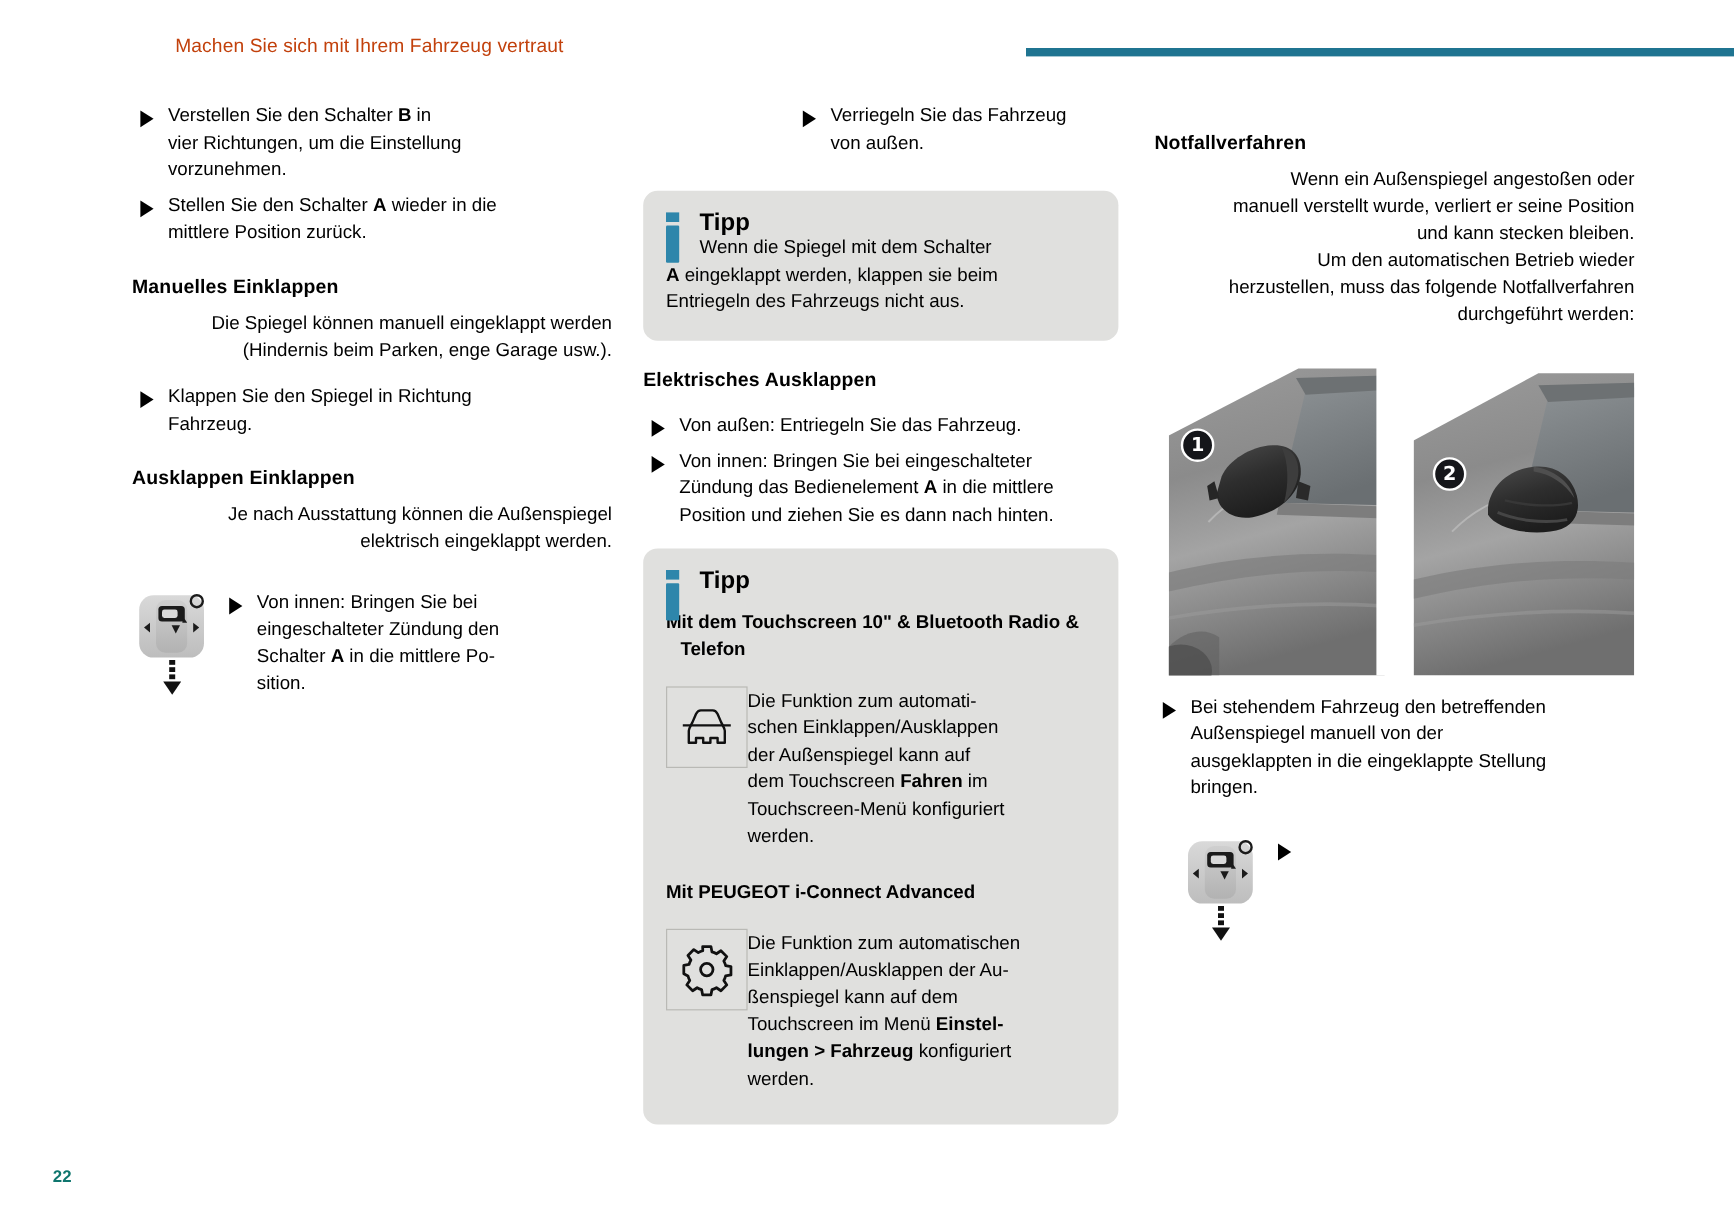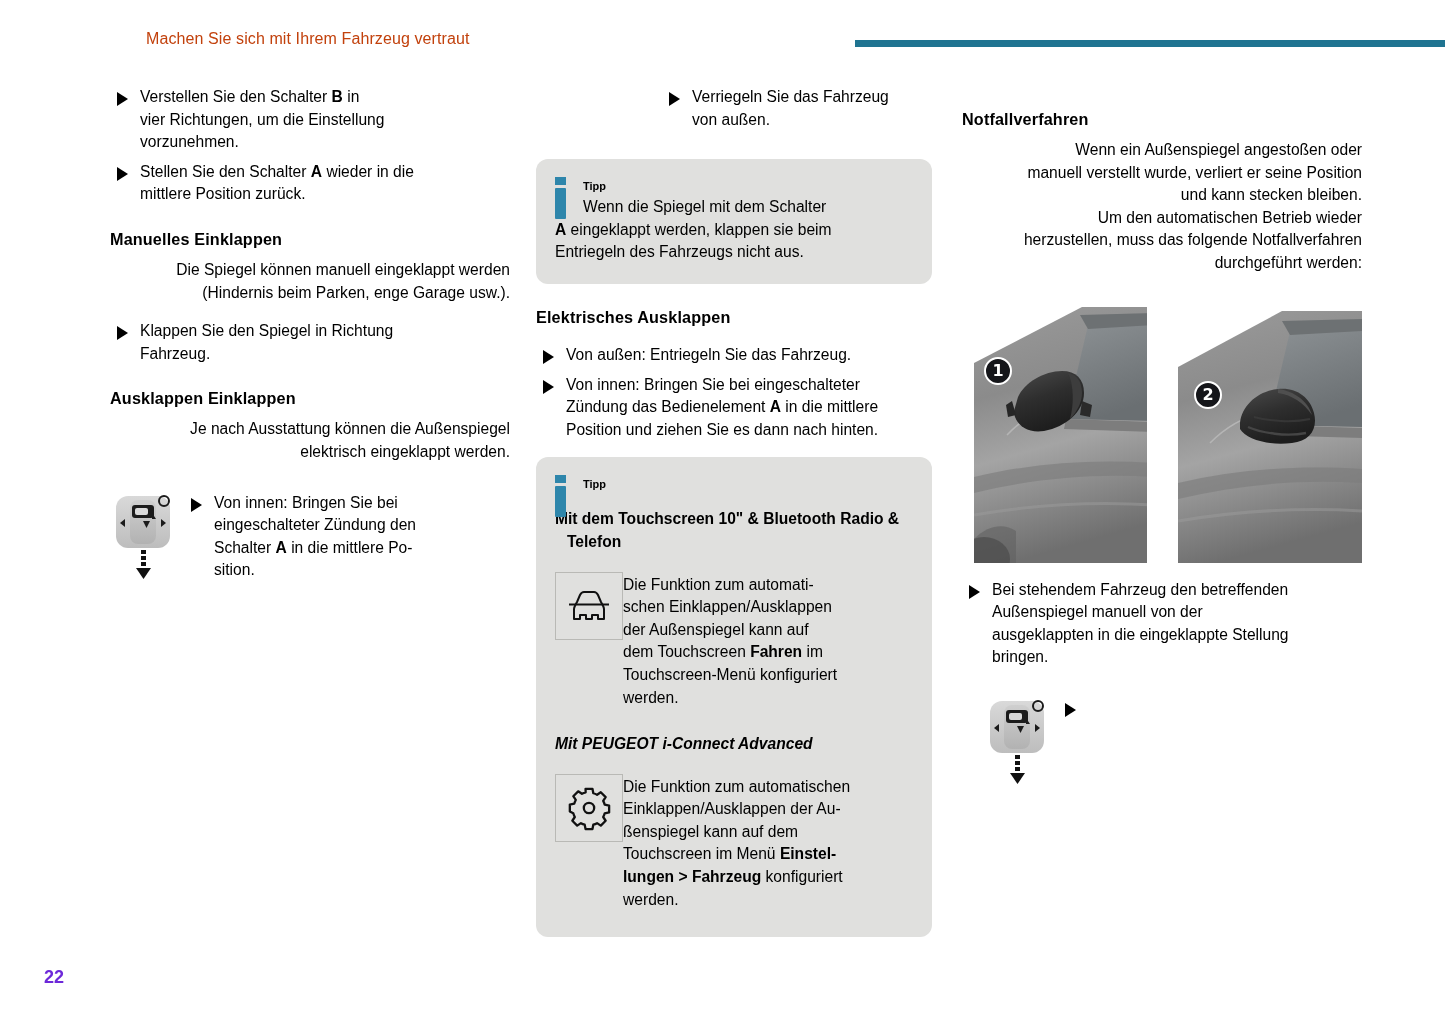--- a/index.html
+++ b/index.html
@@ -94,21 +94,21 @@
     border-radius: 12px;
     padding: 17px 19px 20px 19px;
     position: relative;
   }
   .tip-head {
     position: relative;
     padding-left: 28px;
     min-height: 22px;
   }
   .tip-title {
-    font-size: 11px;
+    font-size: 20px;
     font-weight: bold;
     line-height: 20px;
     margin-top: 32px;
   }
   .info-icon {
     position: absolute;
     left: 0; top: 1px;
     width: 11px; height: 42px;
   }
   .info-icon .dot {
@@ -193,23 +193,23 @@
     z-index: 5;
     font-family: "DejaVu Sans", sans-serif;
   }
   .badge-1 { left: 22px; top: 56px; }
   .badge-2 { left: 232px; top: 80px; }
 
   
   .page-number {
     position: absolute;
     left: 44px; bottom: 30px;
-    font-size: 18px;
+    font-size: 14px;
     font-weight: bold;
-    color: #6d28d9;
+    color: #0f766e;
   }
 </style>
 </head>
 <body>
 
 <div class="page-header">
   <div class="header-title">Machen Sie sich mit Ihrem Fahrzeug vertraut</div>
   <div class="header-rule"></div>
 </div>
 
@@ -336,21 +336,21 @@
             <path d="M9 32 L9 22 C9 20 10 19 12 15 L15 8 C16 6 17 5 19 5 L29 5 C31 5 32 6 33 8 L36 15 C38 19 39 20 39 22 L39 32 L33 32 L33 28 L27 28 L27 32 L21 32 L21 28 L15 28 L15 32 Z" fill="none" stroke="#111" stroke-width="2" stroke-linejoin="round"></path>
             <line x1="4" y1="17.5" x2="44" y2="17.5" stroke="#111" stroke-width="2"></line>
           </svg>
         </div>
         <div class="icon-text">
           Die Funktion zum automati-<br>schen Einklappen/Ausklappen<br>der Außenspiegel kann auf<br>dem Touchscreen <b>Fahren</b> im<br>Touchscreen-Menü konfiguriert<br>werden.
         </div>
       </div>
 
       <div style="height:24px;"></div>
-      <p class="tip-subhead" style="padding-left:12px;text-indent:-12px;font-style:italic;">Mit PEUGEOT i-Connect Advanced</p>
+      <p class="tip-subhead" style="padding-left:12px;text-indent:-12px;">Mit PEUGEOT i-Connect Advanced</p>
 
       <div style="height:18px;"></div>
       <div class="icon-row">
         <div class="icon-box">
           <svg width="46" height="46" viewBox="0 0 48 48" xmlns="http://www.w3.org/2000/svg">
             <path d="M20.4 4 h7.2 l.9 4.6 a16 16 0 0 1 3.9 1.6 l3.9-2.6 5.1 5.1 -2.6 3.9 a16 16 0 0 1 1.6 3.9 l4.6 .9 v7.2 l-4.6 .9 a16 16 0 0 1-1.6 3.9 l2.6 3.9 -5.1 5.1 -3.9-2.6 a16 16 0 0 1-3.9 1.6 l-.9 4.6 h-7.2 l-.9-4.6 a16 16 0 0 1-3.9-1.6 l-3.9 2.6 -5.1-5.1 2.6-3.9 a16 16 0 0 1-1.6-3.9 L4 27.6 v-7.2 l4.6-.9 a16 16 0 0 1 1.6-3.9 L7.6 11.7 l5.1-5.1 3.9 2.6 a16 16 0 0 1 3.9-1.6 Z" fill="none" stroke="#111" stroke-width="2.4" stroke-linejoin="round"></path>
             <circle cx="24" cy="24" r="5.4" fill="none" stroke="#111" stroke-width="2.4"></circle>
           </svg>
         </div>
         <div class="icon-text">

